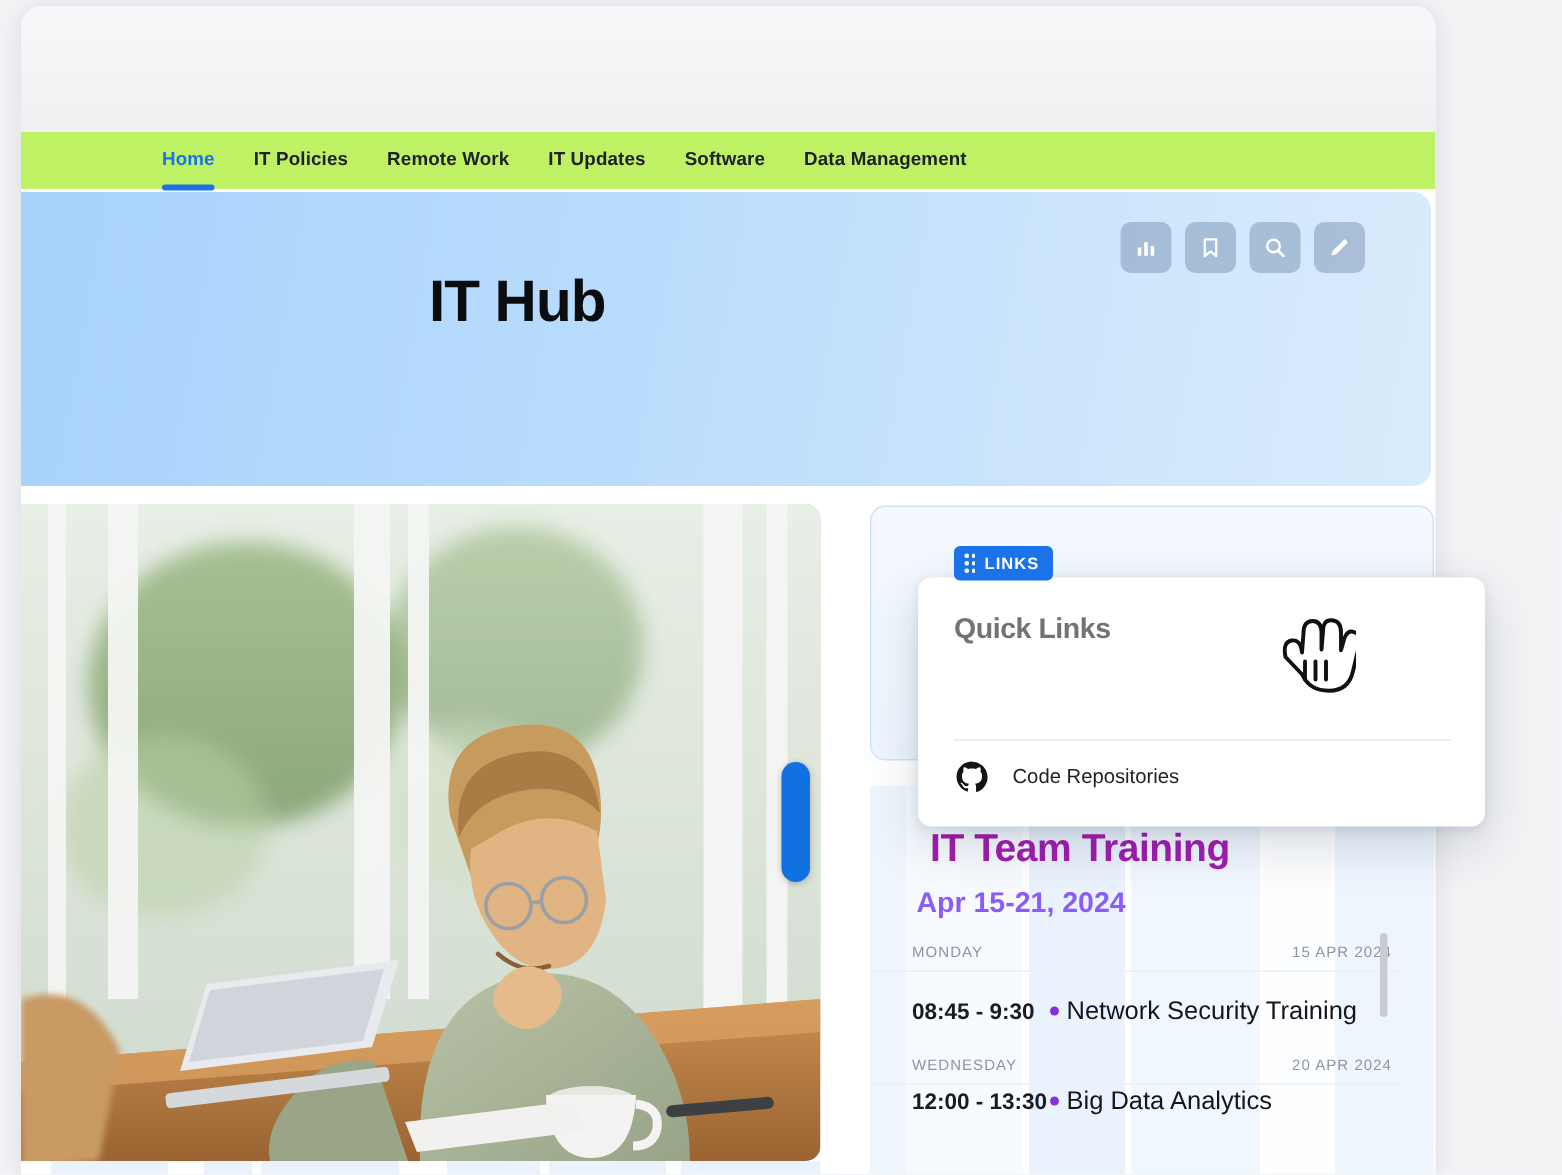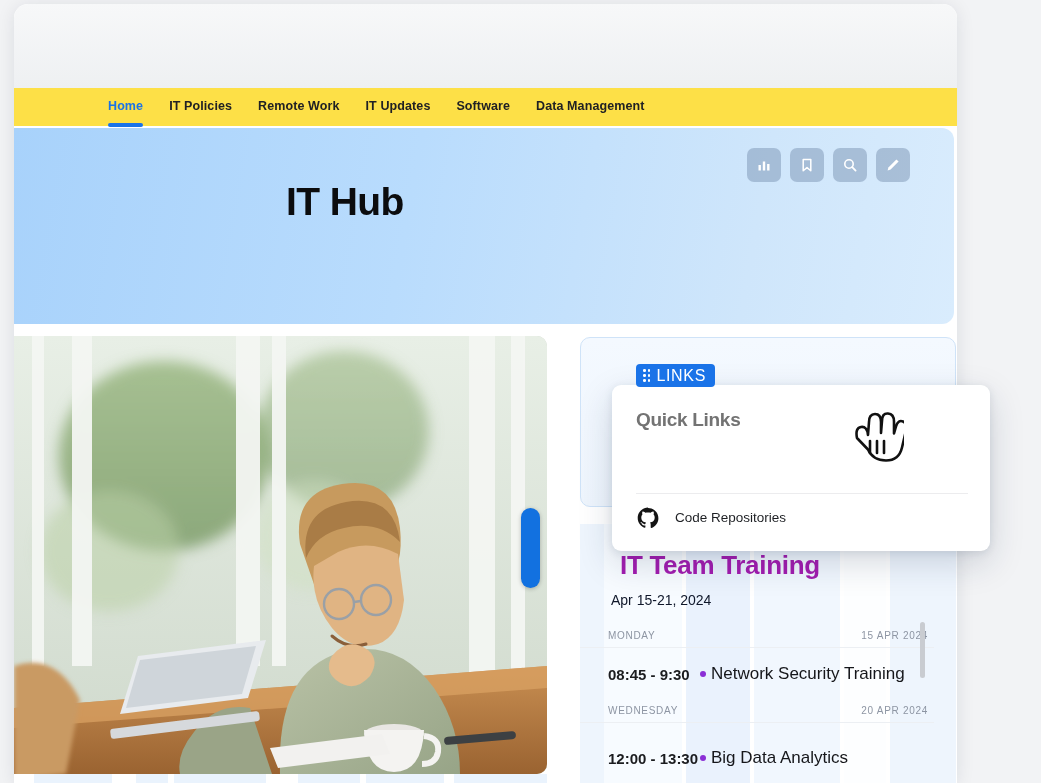--- a/index.html
+++ b/index.html
@@ -22,21 +22,21 @@
   }
   .chrome {
     position: absolute; left: 0; top: 0; width: 943px; height: 84px;
     background: linear-gradient(180deg,#f7f8f9 0%, #eef0f2 100%);
     border-radius: 14px 14px 0 0;
   }
 
   
   .navbar {
     position: absolute; left: 0; top: 84px; width: 943px; height: 38px;
-    background: #fde047;
+    background: #bef264;
     display: flex; align-items: center;
     padding-left: 94px; gap: 26px;
   }
   .nav-item {
     position: relative;
     font-size: 12.5px; font-weight: 700; color: #202124;
     letter-spacing: .1px; white-space: nowrap; cursor: pointer;
     padding-bottom: 2px;
   }
   .nav-item.active { color: #1a73e8; }
@@ -106,21 +106,21 @@
   }
   .sched-bands { position: absolute; inset: 0; }
   .band { position: absolute; top: 0; bottom: 0; }
   .sched-title {
     position: absolute; left: 40px; top: 26px;
     font-size: 26px; font-weight: 800; color: #a21caf;
     letter-spacing: -.3px;
   }
   .sched-range {
     position: absolute; left: 31px; top: 68px;
-    font-size: 14px; font-weight: 400; color: #0f172a;
+    font-size: 19px; font-weight: 700; color: #8b5cf6;
   }
   .day-head {
     position: absolute; left: 28px; width: 320px;
     font-size: 10px; font-weight: 400; color: #8d95a3;
     letter-spacing: .7px;
     display: flex; justify-content: space-between;
   }
   .ev-row { position: absolute; left: 28px; width: 330px; display: flex; align-items: center; }
   .ev-time { width: 92px; font-size: 15px; font-weight: 700; color: #1b1c1f; }
   .ev-dot {
@@ -146,21 +146,21 @@
     background: #1a73e8; border-radius: 4px;
     display: flex; align-items: center; gap: 6px;
     cursor: grab; z-index: 30;
   }
   .dot-handle {
     display: grid; grid-template-columns: repeat(2, 2.6px);
     grid-auto-rows: 2.6px; gap: 2.2px;
   }
   .dot-handle i { display: block; width: 2.6px; height: 2.6px; background: #fff; border-radius: 50%; }
   .links-badge-label {
-    font-size: 16px; font-weight: 400; color: #fff; letter-spacing: .7px;
+    font-size: 11px; font-weight: 700; color: #fff; letter-spacing: .7px;
   }
 
   .drag-card {
     position: absolute; left: 612px; top: 385px;
     width: 378px; height: 166px;
     background: #fff; border-radius: 9px;
     box-shadow: 0 12px 34px rgba(24,40,70,.17), 0 2px 8px rgba(24,40,70,.10);
     z-index: 25;
   }
   .dc-title {
@@ -329,21 +329,21 @@
       <div class="ev-row" style="top:140px;">
         <span class="ev-time">08:45 - 9:30</span>
         <span class="ev-dot"></span>
         <span class="ev-name">Network Security Training</span>
       </div>
 
       <div class="day-head" style="top:181px;">
         <span>WEDNESDAY</span>
         <span>20 APR 2024</span>
       </div>
-      <div class="ev-row" style="top:224px;">
+      <div class="ev-row" style="top:200px;">
         <span class="ev-time">12:00 - 13:30</span>
         <span class="ev-dot"></span>
         <span class="ev-name">Big Data Analytics</span>
       </div>
     </section>
 
     <div class="sched-sep" style="top:643px;"></div>
     <div class="sched-sep" style="top:718px;"></div>
     <div class="sched-scrollbar"></div>
 

